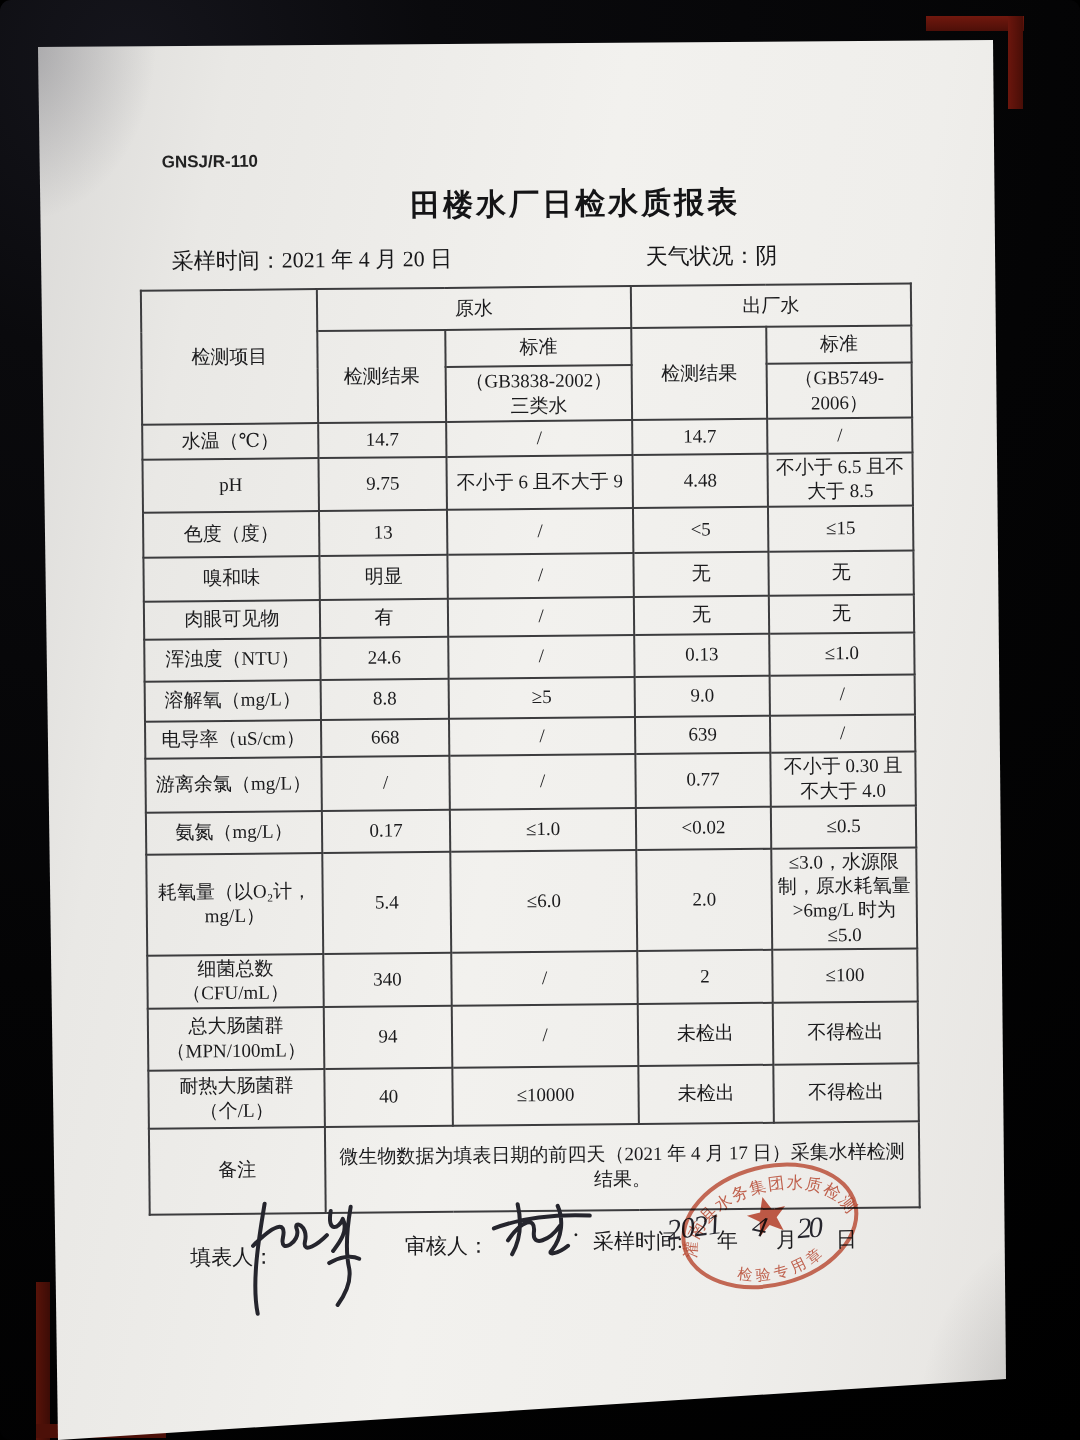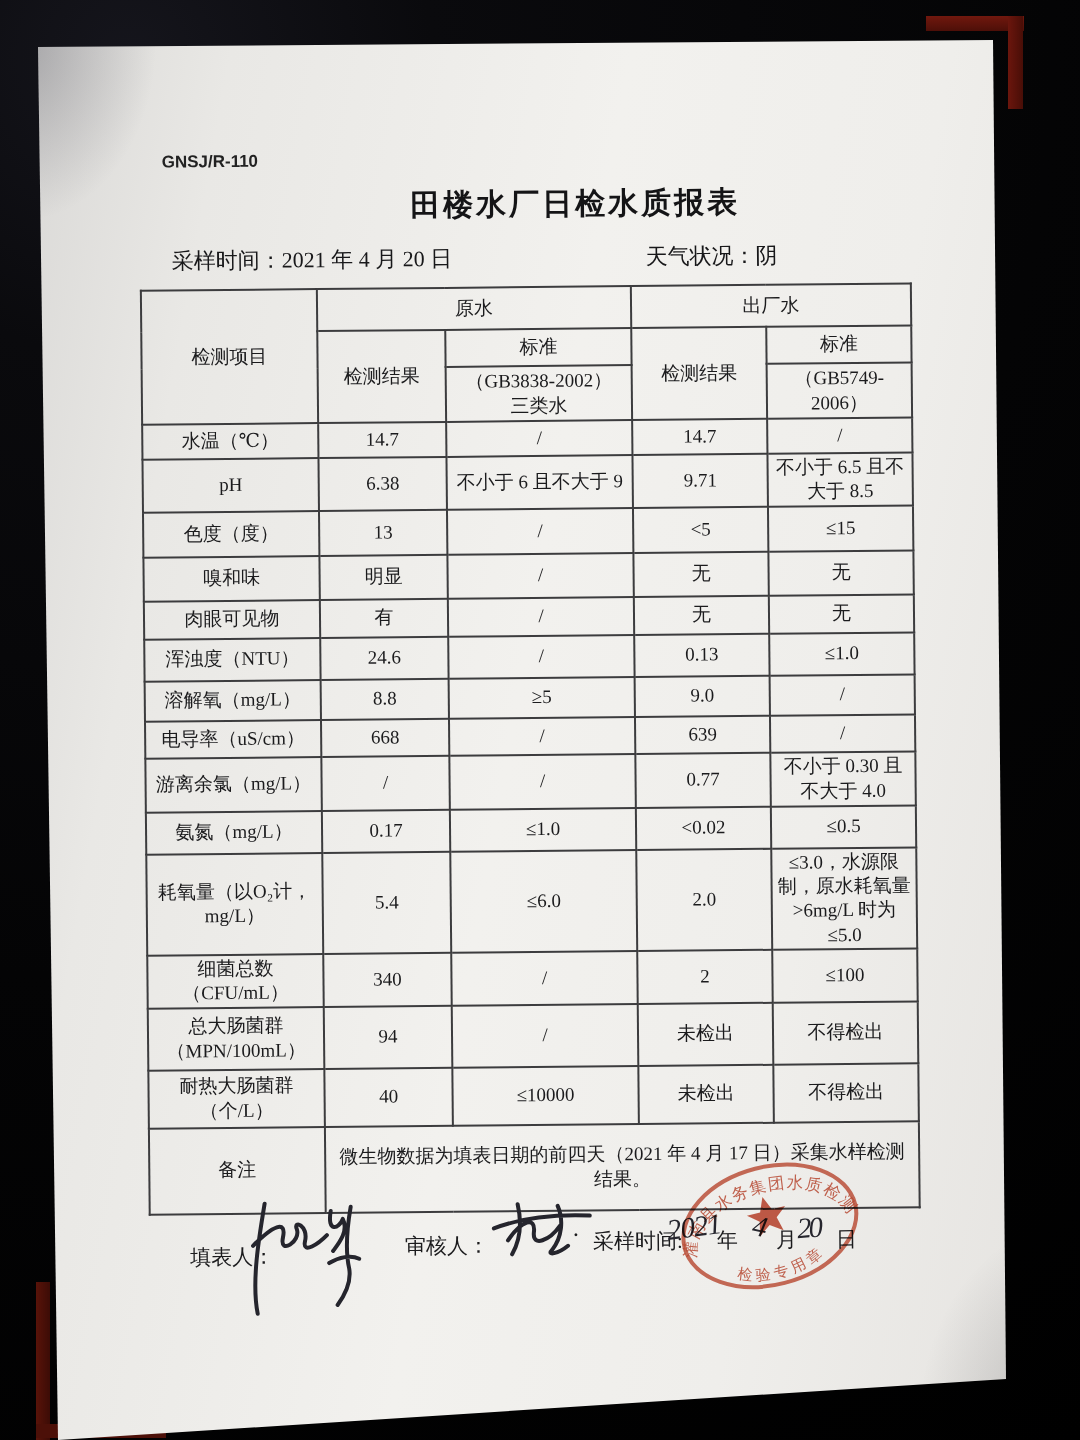--- a/index.html
+++ b/index.html
@@ -1,18 +1,18 @@
 <!DOCTYPE html>
 <html><head>
 <meta charset="utf-8">
 <style>
   html,body{margin:0;padding:0;background:#000;}
   .photo{position:relative;width:1080px;height:1440px;overflow:hidden;
          background:radial-gradient(circle at 12% 4%, #15151c 0%, #0a0a0d 18%, #040405 55%, #000 100%);
-         font-family:"Liberation Serif","DejaVu Serif",serif;color:#1c1c1e;}
+         font-family:"Liberation Serif","DejaVu Serif",serif;color:#1c1c1e;border-radius:11px;}
   
   .bracket{position:absolute;z-index:1;}
   .br-tr-h{left:926px;top:16px;width:98px;height:15px;background:linear-gradient(180deg,#71180e,#4d0f08);filter:blur(.6px);}
   .br-tr-v{left:1008px;top:16px;width:15px;height:93px;background:linear-gradient(90deg,#6b160d,#480e07);filter:blur(.6px);}
   .br-bl-v{left:36px;top:1282px;width:14px;height:158px;background:linear-gradient(90deg,#591309,#3c0c06);filter:blur(.6px);}
   .br-bl-h{left:36px;top:1424px;width:130px;height:14px;background:#4c1008;filter:blur(.6px);}
   
   .paper{position:absolute;inset:0;z-index:2;
          clip-path:polygon(38px 47px, 993px 40px, 1006px 1379px, 58px 1440px);
          background:
@@ -107,23 +107,23 @@
 
         <tr class="r-wentemp">
           <td class="item-col">水温（℃）</td>
           <td>14.7</td>
           <td>/</td>
           <td>14.7</td>
           <td>/</td>
         </tr>
         <tr class="r-ph">
           <td class="item-col">pH</td>
-          <td>6.38</td>
+          <td>9.75</td>
           <td>不小于 6 且不大于 9</td>
-          <td>9.71</td>
+          <td>4.48</td>
           <td>不小于 6.5 且不大于 8.5</td>
         </tr>
         <tr class="r-sedu">
           <td class="item-col">色度（度）</td>
           <td>13</td>
           <td>/</td>
           <td>&lt;5</td>
           <td>≤15</td>
         </tr>
         <tr class="r-xiuhewei">

